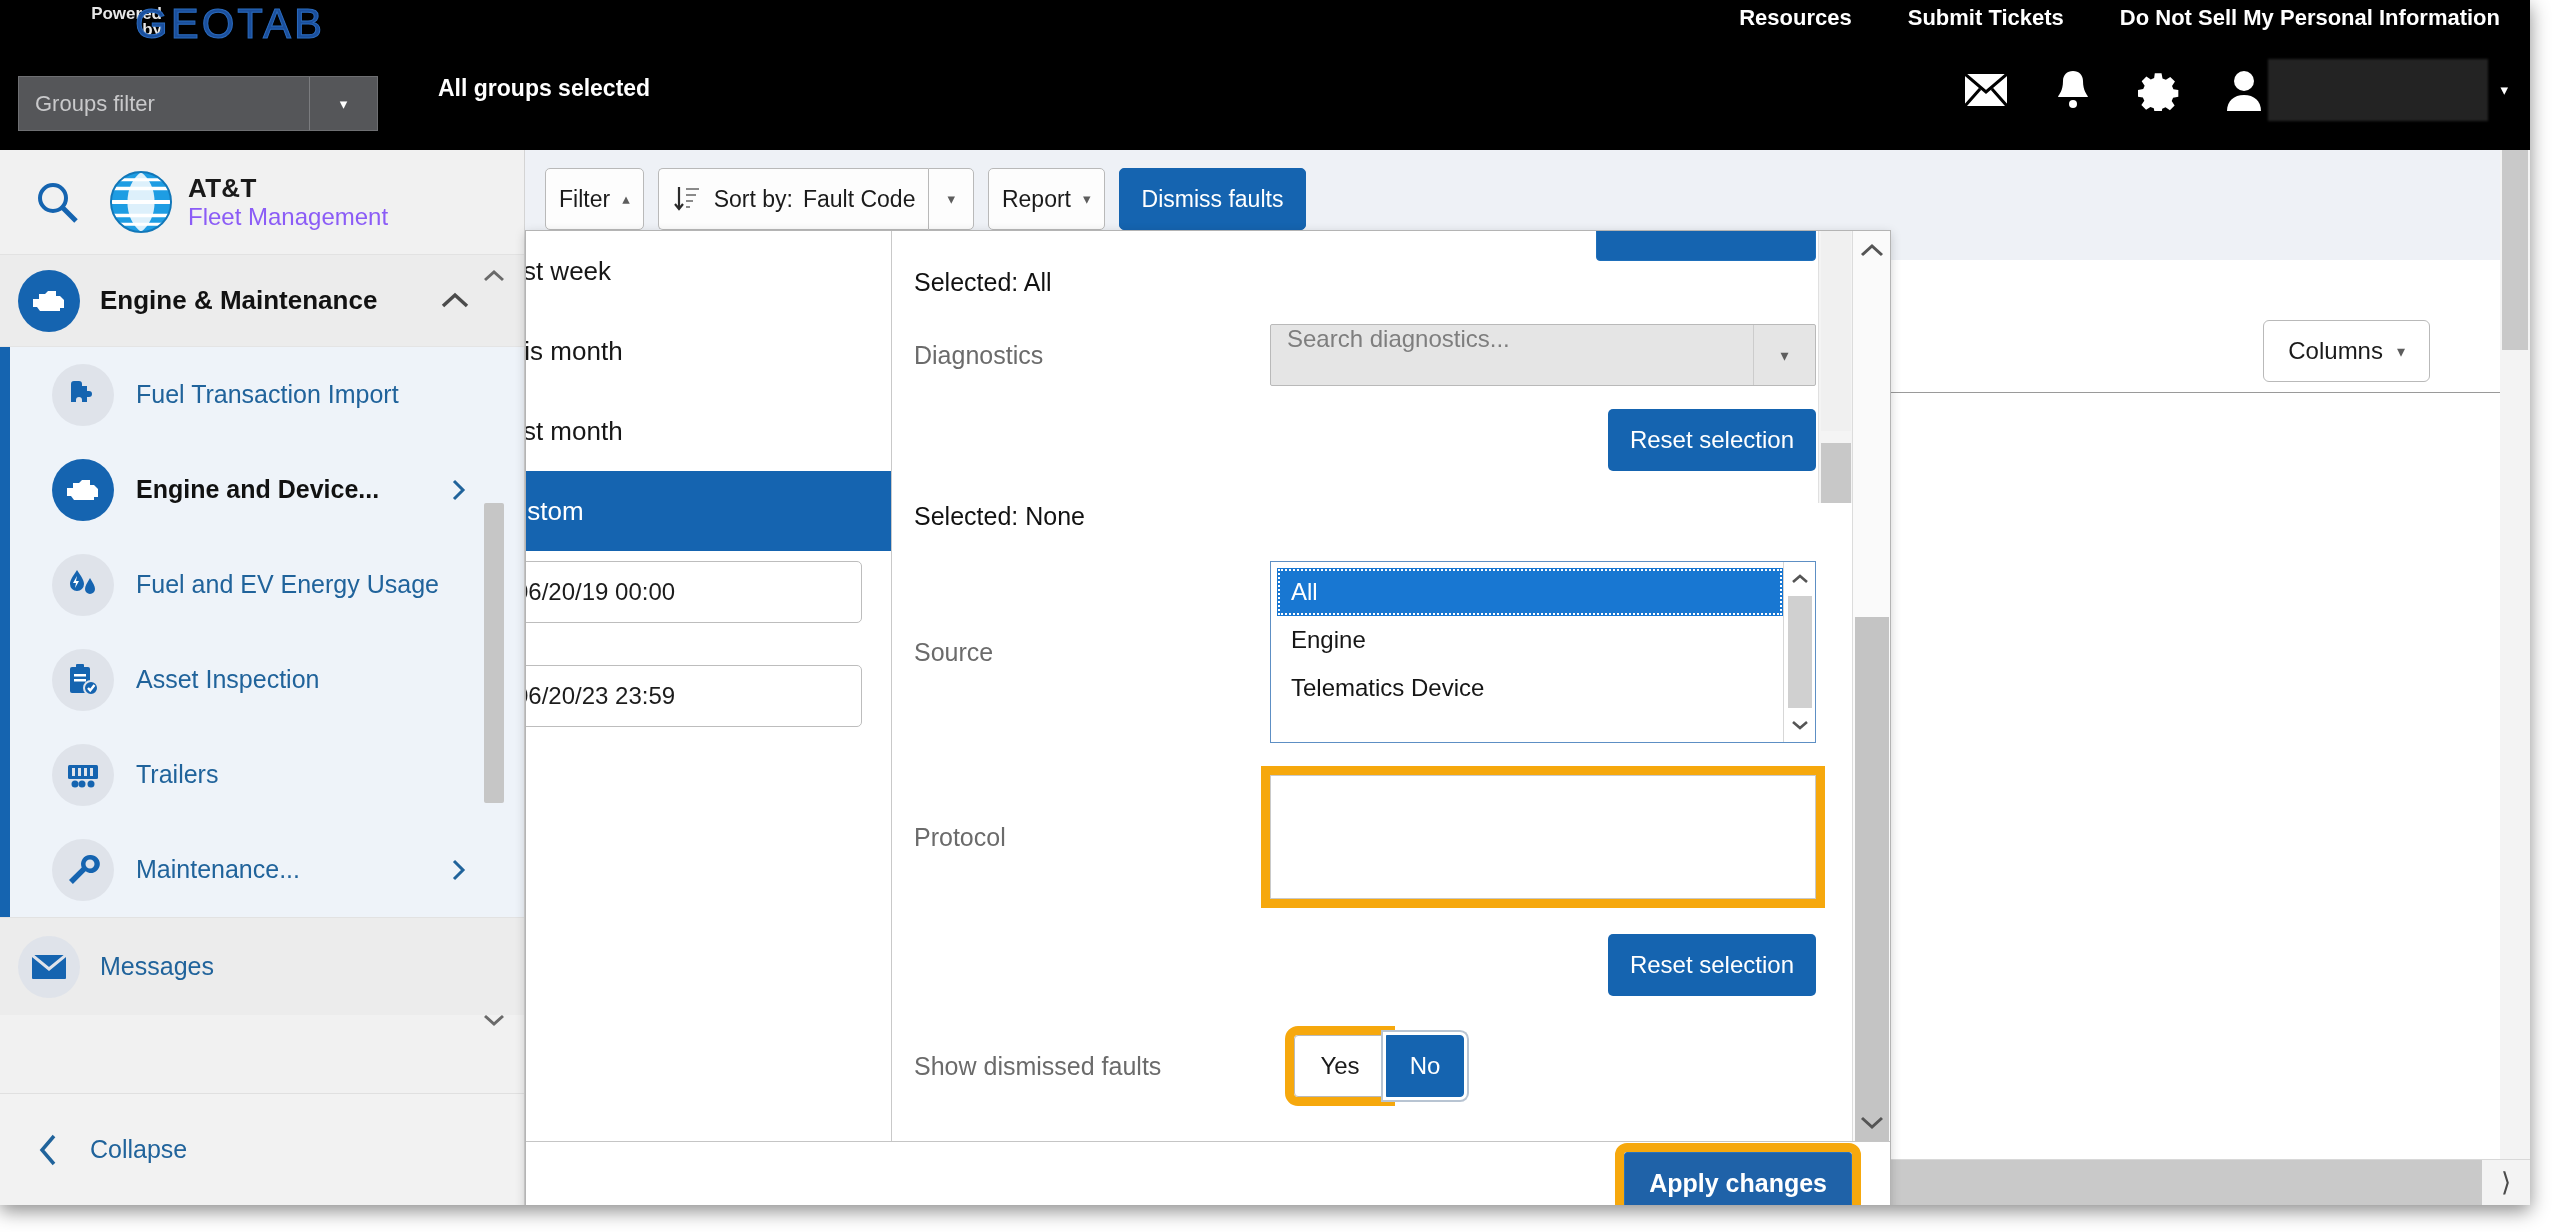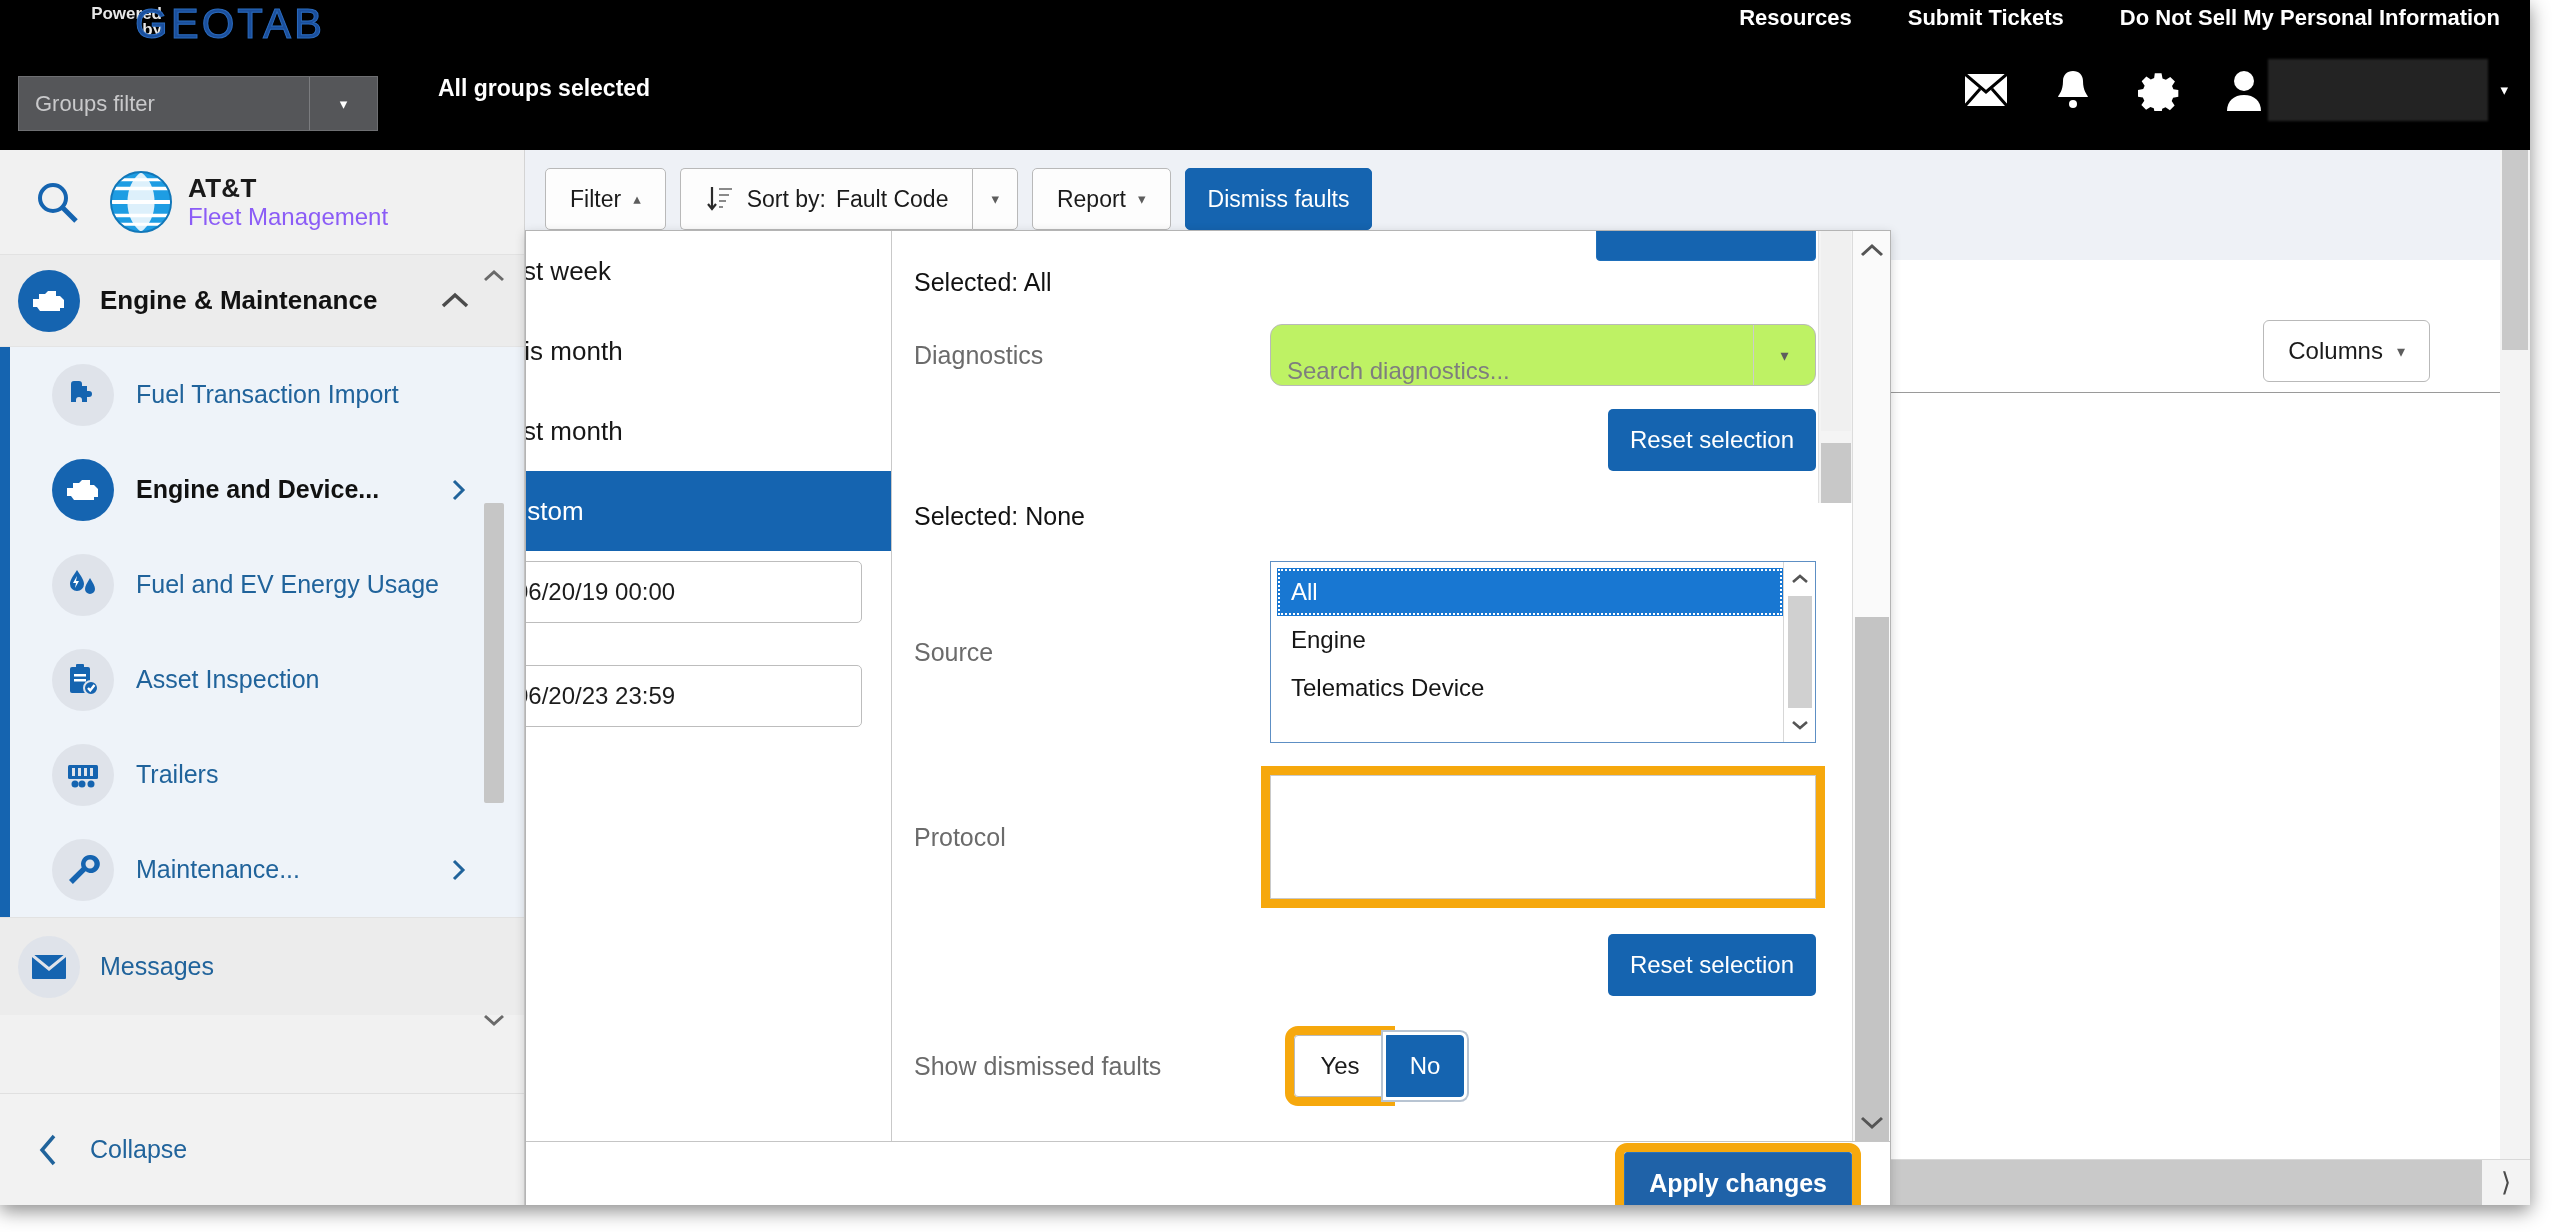--- a/index.html
+++ b/index.html
@@ -134,21 +134,21 @@
 
   
   .main {
     position:absolute; left:525px; top:150px; width:2005px; height:1055px; background:#ffffff;
   }
   .toolbar {
     position:absolute; left:20px; top:18px; height:62px; display:flex; align-items:center; z-index:5;
   }
   .btn {
     height:62px; border:1px solid #b9b9b9; background:#fdfdfd; border-radius:5px;
-    display:flex; align-items:center; padding:0 24px; font-size:23px; color:#1b1b1b; cursor:pointer;
+    display:flex; align-items:center; padding:0 13px; font-size:23px; color:#1b1b1b; cursor:pointer;
     margin-right:14px; white-space:nowrap;
   }
   .btn .cap { font-size:15px; color:#5d5d5d; margin-left:12px; }
   .btn-group { display:flex; margin-right:14px; }
   .btn-group .btn { margin-right:0; border-radius:5px 0 0 5px; border-right:none; }
   .btn-group .btn.split { border-radius:0 5px 5px 0; padding:0 18px; border-right:1px solid #b9b9b9; }
   .btn-primary {
     height:62px; background:#1564b0; color:#ffffff; border:1px solid #1564b0; border-radius:5px;
     display:flex; align-items:center; padding:0 22px; font-size:23px; cursor:pointer; white-space:nowrap;
   }
@@ -196,22 +196,22 @@
     position:absolute; right:36px; top:-16px; width:220px; height:46px;
     background:#1564b0; border:1px solid #1e6fbb; border-radius:0 0 4px 4px;
   }
 
   .frow { display:flex; align-items:center; padding:0 36px 0 22px; }
   .flabel-strong { font-size:25px; color:#111111; font-weight:400; }
   .flabel { width:380px; font-size:25px; color:#6b6b6b; }
   .fctl { flex:1; display:flex; justify-content:flex-end; }
 
   .searchbox {
-    width:546px; height:62px; border:1px solid #b9b9b9; border-radius:12px; background:#bef264;
-    display:flex; align-items:flex-end;
+    width:546px; height:62px; border:1px solid #b9b9b9; border-radius:2px; background:#e5e5e5;
+    display:flex; align-items:flex-start;
   }
   .searchbox .ph { flex:1; padding-left:16px; font-size:24px; color:#7e7e7e; }
   .searchbox .cr { width:62px; height:100%; border-left:1px solid #cccccc; display:flex; align-items:center; justify-content:center; color:#5e5e5e; font-size:16px;}
 
   .btn-reset {
     height:62px; background:#1564b0; color:#ffffff; border-radius:5px;
     display:flex; align-items:center; padding:0 22px; font-size:24px; cursor:pointer;
   }
 
   .listbox {

